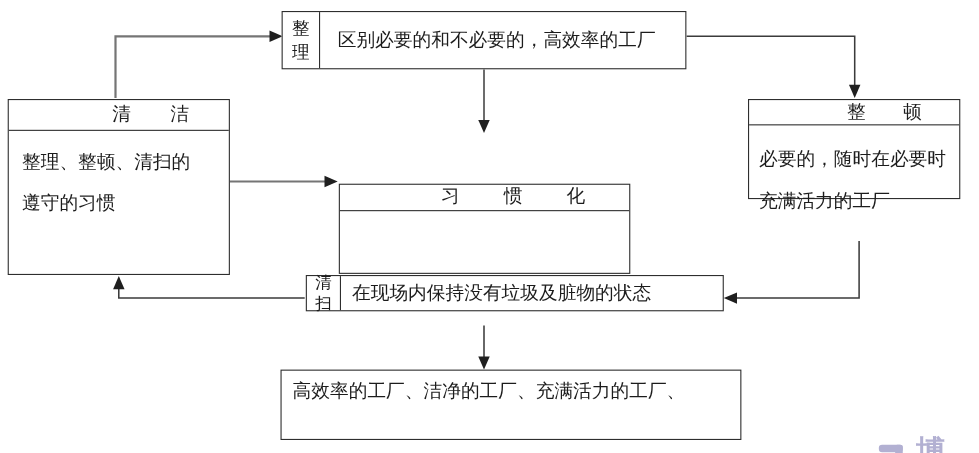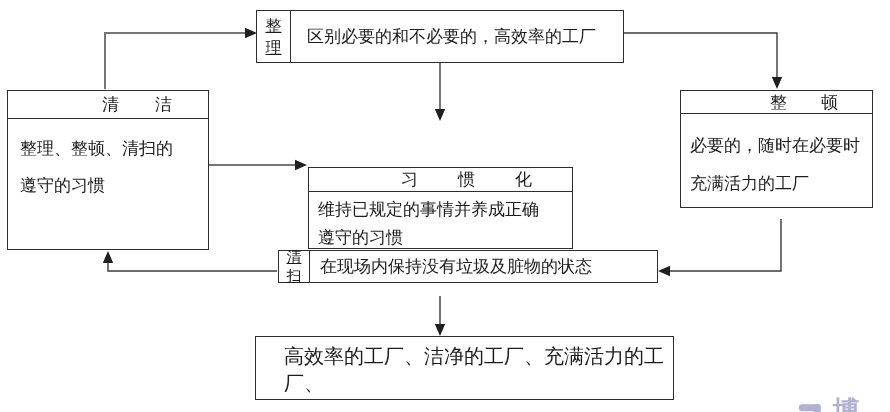--- a/index.html
+++ b/index.html
@@ -4,21 +4,21 @@
 <style>
   html,body{margin:0;padding:0;background:#fff;}
   .canvas{
     position:relative;width:890px;height:412px;background:#ffffff;
     font-family:"DejaVu Sans","Liberation Sans",sans-serif;color:#1c1c1c;overflow:hidden;
   }
   .box{position:absolute;border:1px solid #2e2e2e;background:#fff;box-sizing:border-box;}
   .hsplit{display:flex;}
   .tabcell{
     border-right:1px solid #2e2e2e;display:flex;align-items:center;justify-content:center;
-    text-align:center;box-sizing:border-box;flex:0 0 auto;text-decoration:underline;
+    text-align:center;box-sizing:border-box;flex:0 0 auto;
   }
   .tabcell .vtxt{display:inline-block;width:1.05em;word-break:break-all;line-height:22px;font-size:16px;}
   .rowcontent{flex:1;display:flex;align-items:center;font-size:17px;}
   .hdr{
     border-bottom:1px solid #2e2e2e;text-align:right;font-size:17px;box-sizing:border-box;
     white-space:nowrap;overflow:hidden;
   }
   .bd{font-size:17px;}
   
   #box-seiketsu{left:7px;top:90px;width:202px;height:160px;}
@@ -26,30 +26,30 @@
   #box-seiketsu .bd{padding:11px 12px 0 12px;line-height:37px;}
   
   #box-seiri{left:256px;top:10px;width:368px;height:53px;}
   #box-seiri .tabcell{width:34px;}
   #box-seiri .rowcontent{padding-left:16px;}
   
   #box-shukanka{left:308px;top:122px;width:265px;height:82px;margin-top:45px;}
   #box-shukanka .hdr{height:24px;line-height:23px;letter-spacing:40px;text-indent:40px;}
   #box-shukanka .bd{padding:3px 9px 0 9px;line-height:28px;}
   
-  #box-seiton{left:680px;top:90px;width:193px;height:118px;}
+  #box-seiton{left:680px;top:90px;width:193px;height:91px;}
   #box-seiton .hdr{height:23px;line-height:22px;letter-spacing:34px;text-indent:34px;}
   #box-seiton .bd{padding:12px 8px 0 9px;line-height:38px;}
   
   #box-seisou{left:278px;top:250px;width:380px;height:33px;}
   #box-seisou .tabcell{width:31px;}
   #box-seisou .tabcell .vtxt{font-size:15px;line-height:19px;}
   #box-seisou .rowcontent{padding-left:10px;}
   
-  #box-result{left:255px;top:336px;width:419px;height:64px;padding:6px 6px 0 28px;line-height:27px;font-size:20px;}
+  #box-result{left:255px;top:336px;width:419px;height:64px;padding:6px 6px 0 10px;line-height:27px;font-size:17px;}
   
   #connectors{position:absolute;left:0;top:0;pointer-events:none;}
   
   #logo{position:absolute;left:794px;top:364px;width:94px;height:46px;display:flex;align-items:center;gap:5px;margin-top:37px;}
   #logo .logo-text{font-size:27px;font-weight:bold;color:#b2b0d2;letter-spacing:1px;line-height:1;}
 </style>
 </head>
 <body>
 
 <div class="canvas">
@@ -91,24 +91,20 @@
   <div class="box" id="box-seiketsu">
     <div class="hdr">清洁</div>
     <div class="bd">
       <div>整理、整顿、清扫的</div>
       <div>遵守的习惯</div>
     </div>
   </div>
 
   <div class="box" id="box-shukanka">
     <div class="hdr">习惯化</div>
-    <div class="bd">
-      <div>维持已规定的事情并养成正确</div>
-      <div>遵守的习惯</div>
-    </div>
   </div>
 
   <div class="box" id="box-seiton">
     <div class="hdr">整顿</div>
     <div class="bd">
       <div>必要的，随时在必要时</div>
       <div>充满活力的工厂</div>
     </div>
   </div>
 

